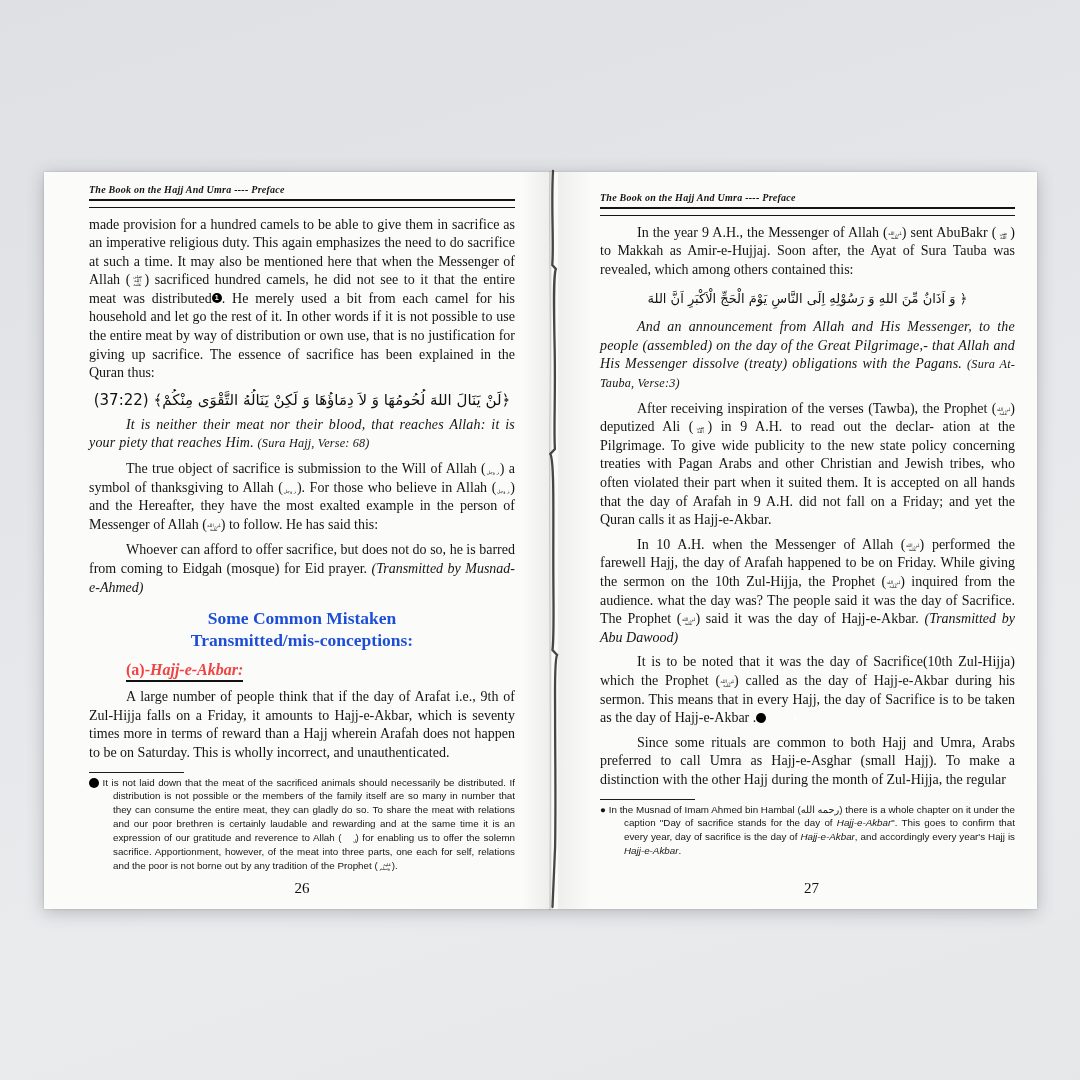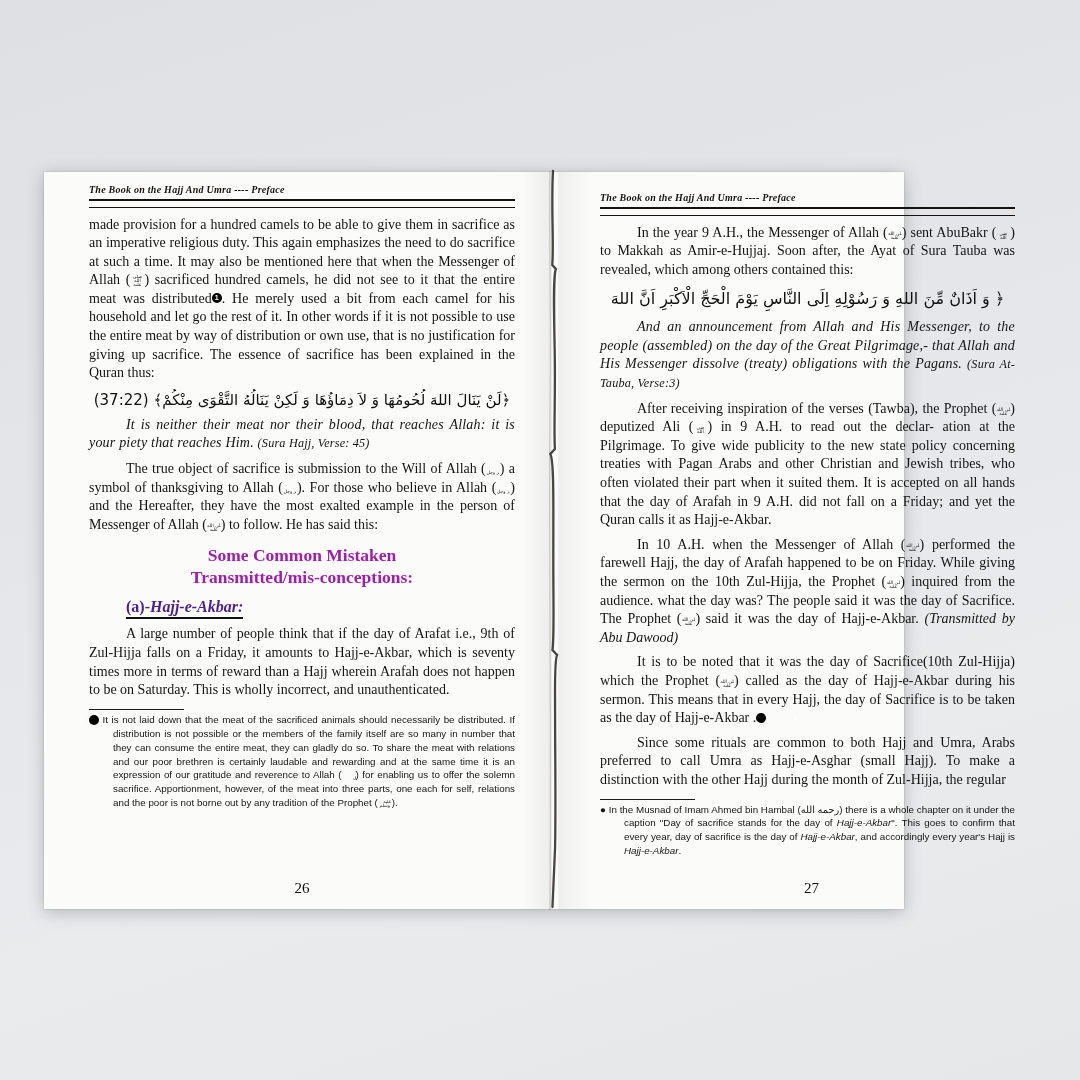--- a/index.html
+++ b/index.html
@@ -2,21 +2,21 @@
 <html><head>
 <meta charset="utf-8">
 <style>
   html,body{margin:0;padding:0;}
   body{
     width:1080px;height:1080px;overflow:hidden;position:relative;
     background:linear-gradient(163deg,#dfe0e3 0%,#e4e5e8 35%,#eaebed 70%,#e6e7e9 100%);
     font-family:"Liberation Serif",serif;
   }
   .book{
-    position:absolute;left:44px;top:172px;width:860px;height:737px;
+    position:absolute;left:44px;top:172px;width:993px;height:737px;
     background:#fbfbf9;
     box-shadow:0 3px 16px rgba(55,58,66,.30),0 0 2px rgba(0,0,0,.18);
   }
   .page{position:absolute;top:0;height:737px;box-sizing:border-box;overflow:hidden;}
   .page.left {left:0;   width:506px;padding:11px 35px 0 45px;}
   .page.right{left:512px;width:481px;padding:19px 22px 0 44px;}
 
   .running-head{
     font:bold italic 10px/13px "Liberation Serif",serif;
     letter-spacing:.25px;color:#17140f;
@@ -31,29 +31,29 @@
   .mt8{margin-top:8px;}
 
   .trans{font-style:italic;letter-spacing:.2px;}
   .cite{font-size:12.2px;font-style:italic;}
 
   .arabic{
     direction:rtl;text-align:center;white-space:nowrap;
     font-family:"DejaVu Sans",sans-serif;color:#101010;
   }
   .verse1{font-size:15px;line-height:24px;margin-top:5px;margin-bottom:4px;}
-  .verse2{font-size:16px;line-height:27px;}
+  .verse2{font-size:13px;line-height:27px;}
   .verse2.first{margin-top:6px;}
   .verse2.last{margin-bottom:4px;}
 
   .heading{
-    font:bold 17.5px/21.5px "Liberation Serif",serif;color:#a21caf;
+    font:bold 17.5px/21.5px "Liberation Serif",serif;color:#1d4ed8;
     text-align:center;margin:11px 0 0 0;
   }
-  .subheading{margin:9px 0 0 37px;font:bold 16px/19px "Liberation Serif",serif;color:#4c1d95;}
+  .subheading{margin:9px 0 0 37px;font:bold 16px/19px "Liberation Serif",serif;color:#ef4444;}
   .subheading .u{border-bottom:2.2px solid #111;padding-bottom:1px;display:inline-block;}
   .subheading .it{font-style:italic;}
 
   .fnrule{border-top:1.7px solid #1c1c1c;width:95px;margin:9px 0 3px 0;}
   .footnote{
     font:9.8px/13.9px "Liberation Sans",sans-serif;color:#151515;
     text-align:justify;margin:0;padding-left:24px;text-indent:-24px;
   }
   .pageno{
     position:absolute;bottom:12px;text-align:center;
@@ -88,24 +88,25 @@
 <div class="book">
 
   <section class="page left">
     <div class="running-head">The Book on the Hajj And Umra ---- Preface</div>
     <div class="dblrule"></div>
 
     <p class="bodyp rich mt8">made provision for a hundred camels to be able to give them in sacrifice as an imperative religious duty. This again emphasizes the need to do sacrifice at such a time. It may also be mentioned here that when the Messenger of Allah (<span class="stamp">صلى الله عليه وسلم</span>) sacrificed hundred camels, he did not see to it that the entire meat was distributed<span class="fnmark">1</span>. He merely used a bit from each camel for his household and let go the rest of it. In other words if it is not possible to use the entire meat by way of distribution or own use, that is no justification for giving up sacrifice. The essence of sacrifice has been explained in the Quran thus:</p>
 
     <div class="arabic verse1">﴿لَنْ يَنَالَ اللهَ لُحُومُهَا وَ لاَ دِمَاؤُهَا وَ لَكِنْ يَنَالُهُ التَّقْوَى مِنْكُمْ﴾ (37:22)</div>
 
-    <p class="bodyp trans rich indent">It is neither their meat nor their blood, that reaches Allah: it is your piety that reaches Him. <span class="cite">(Sura Hajj, Verse: 45)</span></p>
+    <p class="bodyp trans rich indent">It is neither their meat nor their blood, that reaches Allah: it is your piety that reaches Him. <span class="cite">(Sura Hajj, Verse: 68)</span></p>
 
     <p class="bodyp rich indent mt7">The true object of sacrifice is submission to the Will of Allah (<span class="stamp">عز وجل</span>) a symbol of thanksgiving to Allah (<span class="stamp">عز وجل</span>). For those who believe in Allah (<span class="stamp">عز وجل</span>) and the Hereafter, they have the most exalted example in the person of Messenger of Allah (<span class="stamp">صلى الله عليه وسلم</span>) to follow. He has said this:</p>
 
+    <p class="bodyp rich indent mt7">Whoever can afford to offer sacrifice, but does not do so, he is barred from coming to Eidgah (mosque) for Eid prayer. <i>(Transmitted by Musnad-e-Ahmed)</i></p>
 
     <h2 class="heading">
       <span>Some Common Mistaken</span><br>
       <span>Transmitted/mis-conceptions:</span>
     </h2>
 
     <h3 class="subheading"><span class="u"><span>(a)-</span><span class="it">Hajj-e-Akbar:</span></span></h3>
 
     <p class="bodyp rich indent mt6">A large number of people think that if the day of Arafat i.e., 9th of Zul-Hijja falls on a Friday, it amounts to Hajj-e-Akbar, which is seventy times more in terms of reward than a Hajj wherein Arafah does not happen to be on Saturday. This is wholly incorrect, and unauthenticated.</p>
 

